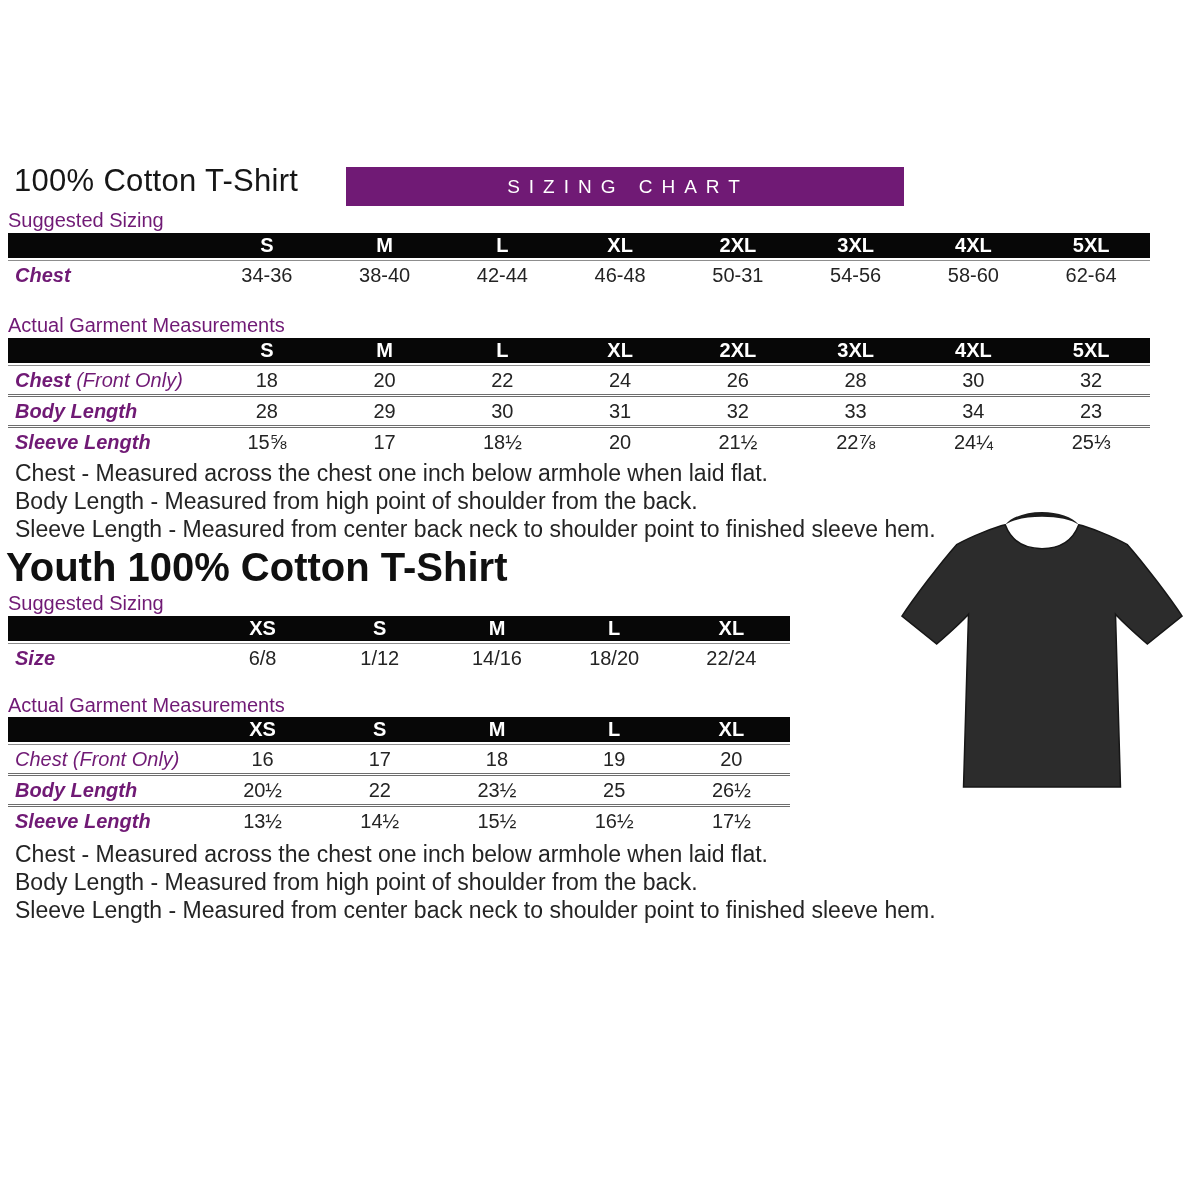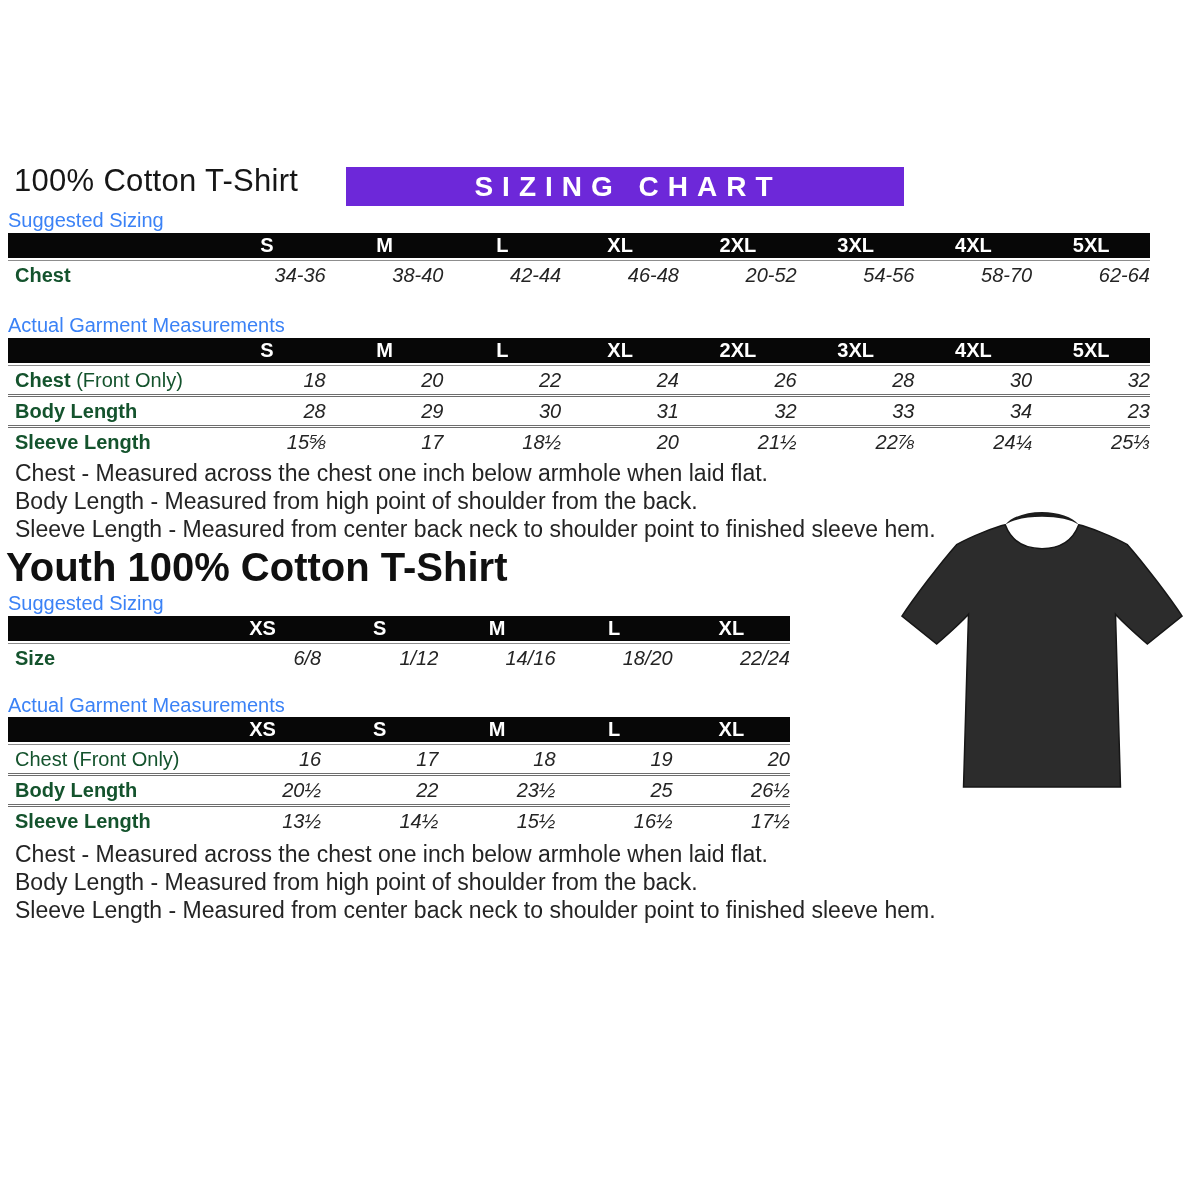--- a/index.html
+++ b/index.html
@@ -8,55 +8,56 @@
     font-family:"Liberation Sans", sans-serif; color:#1f1f1f;
     overflow:hidden;
   }
   .abs { position:absolute; }
 
   .main-title {
     left:14px; top:163px; font-size:31px; font-weight:400;
     color:#161616; letter-spacing:0.3px; white-space:nowrap;
   }
   .banner {
-    left:346px; top:167px; width:558px; height:39px; background:#6d28d9;
+    left:346px; top:167px; width:558px; height:39px; background:#701a75;
     color:#ffffff; display:flex; align-items:center; justify-content:center;
-    font-size:28px; font-weight:700; letter-spacing:9px; padding-left:6px;
+    font-size:19px; font-weight:400; letter-spacing:9px; padding-left:6px;
     box-sizing:border-box;
   }
   .youth-title {
     left:6px; top:545px; font-size:40px; font-weight:700; color:#101010;
     white-space:nowrap;
   }
-  .seclabel { font-size:20px; color:#3b82f6; white-space:nowrap; }
+  .seclabel { font-size:20px; color:#701a75; white-space:nowrap; }
 
   table.size-table {
     border-collapse:separate; border-spacing:0; table-layout:fixed;
     font-size:20px; color:#242424;
   }
   table.adult { width:1142px; }
   table.youth { width:782px; }
   table.adult col.labelcol { width:200px; }
   table.youth col.labelcol { width:196px; }
   .size-table th, .size-table td { padding:0; height:28px; vertical-align:middle; }
   .size-table thead th {
     background:#070707; color:#ffffff; font-weight:700; height:25px;
     text-align:center; font-size:20px; border-bottom:2px solid #ffffff;
   }
   .size-table tbody tr:first-child th,
   .size-table tbody tr:first-child td { border-top:1px solid #8d8d8d; }
   .size-table tbody tr + tr th,
   .size-table tbody tr + tr td { border-top:3px double #6d6d6d; }
   .size-table tbody th {
-    text-align:left; padding-left:7px; font-weight:700; color:#14532d;
+    text-align:left; padding-left:7px; font-weight:700; color:#701a75;
     white-space:nowrap;
+    font-style:italic;
   }
   .size-table tbody th .suffix { font-weight:400; }
   .size-table tbody th.normal .lbl { font-weight:400; }
-  .size-table tbody td { text-align:right;font-style:italic; }
+  .size-table tbody td { text-align:center; }
 
   .notes { font-size:23px; line-height:28px; color:#242424; }
   .notes div { white-space:nowrap; }
 
   .tee-wrap { left:893px; top:488px; width:298px; height:318px; }
   .tee-wrap svg { width:100%; height:100%; display:block; }
 </style>
 </head>
 <body>
 
@@ -89,23 +90,23 @@
         <th>5XL</th>
       </tr>
     </thead>
     <tbody>
       <tr>
         <th class=""><span class="lbl">Chest</span></th>
         <td>34-36</td>
         <td>38-40</td>
         <td>42-44</td>
         <td>46-48</td>
-        <td>20-52</td>
+        <td>50-31</td>
         <td>54-56</td>
-        <td>58-70</td>
+        <td>58-60</td>
         <td>62-64</td>
       </tr>
     </tbody>
   </table>
 
 <div class="abs seclabel" style="left:8px; top:314px;">Actual Garment Measurements</div>
 <table class="abs size-table adult" style="left:8px; top:338px;">
     <colgroup>
       <col class="labelcol">
       <col>

